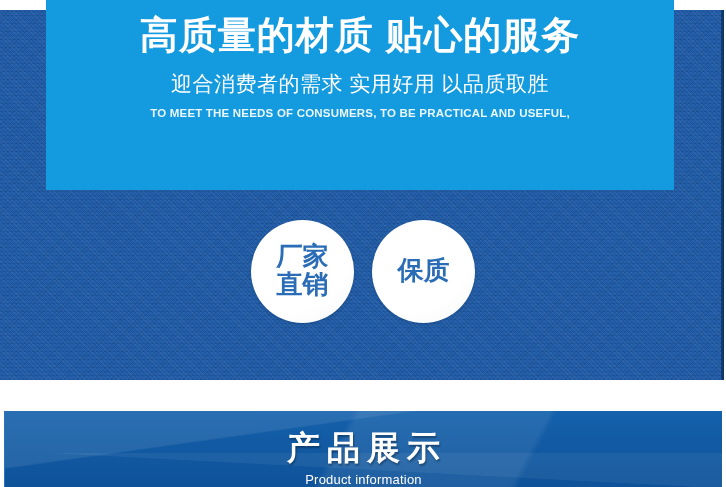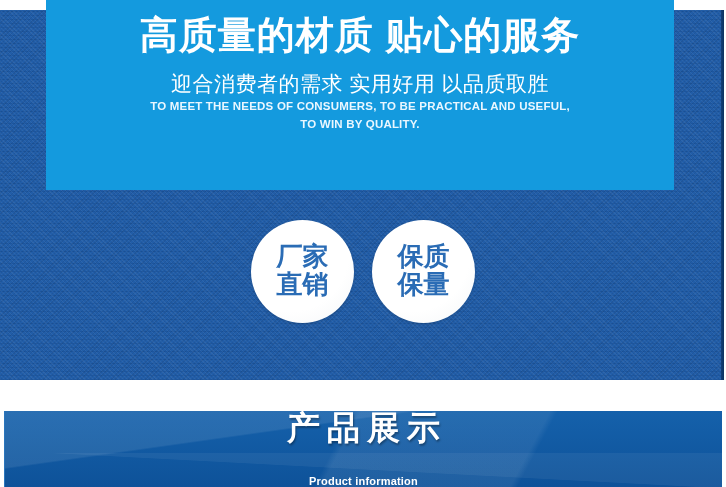--- a/index.html
+++ b/index.html
@@ -87,21 +87,21 @@
     letter-spacing: 0.5px;
     margin-top: 12px;
     white-space: nowrap;
   }
   .headline-en {
     color: #eaf7ff;
     font-size: 11.5px;
     font-weight: bold;
     letter-spacing: 0.2px;
     line-height: 1.55;
-    text-align: center;
+    margin-top: 7px;
   }
 
   
   .circle-row {
     position: absolute;
     left: 0;
     top: 216px;
     width: 726px;
     height: 110px;
     display: flex;
@@ -138,21 +138,21 @@
     height: 76px;
     background:
       linear-gradient(118deg, rgba(255,255,255,0.00) 0%, rgba(255,255,255,0.00) 46%, rgba(255,255,255,0.075) 47%, rgba(255,255,255,0.075) 72%, rgba(255,255,255,0.00) 73%),
       linear-gradient(172deg, rgba(255,255,255,0.09) 0%, rgba(255,255,255,0.09) 32%, rgba(255,255,255,0.00) 33%),
       linear-gradient(180deg, #1561ab 0%, #0e5299 100%);
     border-left: 1px solid #2a76bd;
     box-sizing: border-box;
     display: flex;
     flex-direction: column;
     align-items: center;
-    justify-content: space-between;
+    justify-content: flex-end;
     overflow: hidden;
   }
   .banner-streak {
     position: absolute;
     left: 40px;
     bottom: 0px;
     width: 700px;
     height: 34px;
     background: linear-gradient(3deg, rgba(255,255,255,0.00) 0%, rgba(255,255,255,0.00) 48%, rgba(255,255,255,0.055) 49%, rgba(255,255,255,0.055) 100%);
     pointer-events: none;
@@ -163,54 +163,52 @@
     font-size: 33px;
     font-weight: bold;
     letter-spacing: 7px;
     text-indent: 7px;
     text-shadow: 1px 2px 2px rgba(0,0,0,0.32);
     line-height: 1.05;
   }
   .banner-subtitle {
     position: relative;
     color: #ffffff;
-    font-size: 11px;
-    font-weight: bold;
+    font-size: 13px;
+    font-weight: normal;
     letter-spacing: 0.2px;
-    margin-top: 0;
+    margin-top: 6px;
   }
 </style>
 </head>
 <body>
 
 <div id="poster">
 
   <div class="texture-field"></div>
   <div class="texture-right-edge"></div>
 
   <div class="headline-panel">
     <div class="headline-main">高质量的材质 贴心的服务</div>
     <div class="headline-sub">迎合消费者的需求  实用好用  以品质取胜</div>
     <div class="headline-en">
       <div>TO MEET THE NEEDS OF CONSUMERS, TO BE PRACTICAL AND USEFUL,</div>
-      <div>TO WIN BY QUALITY.</div>
     </div>
   </div>
 
   <div class="circle-row">
 
     <div class="feature-circle">
       <div class="feature-line">厂家</div>
       <div class="feature-line">直销</div>
     </div>
 
 
     <div class="feature-circle">
       <div class="feature-line">保质</div>
-      <div class="feature-line">保量</div>
     </div>
 
 
   </div>
 
   <div class="product-banner">
     <div class="banner-streak"></div>
     <div class="banner-title">产品展示</div>
     <div class="banner-subtitle">Product information</div>
   </div>

